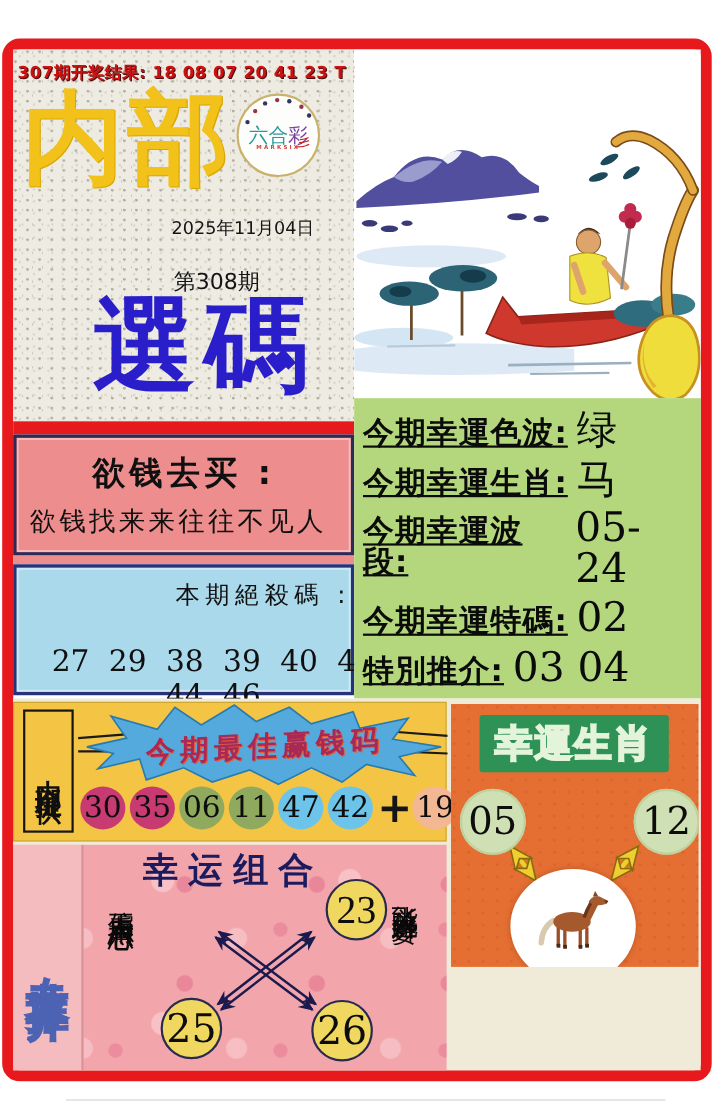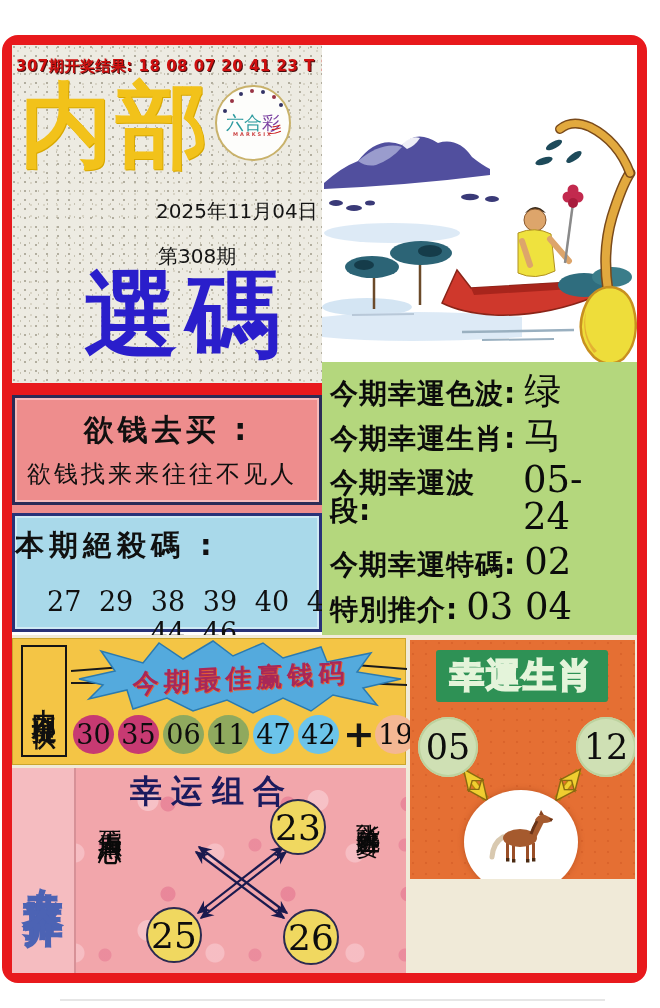--- a/index.html
+++ b/index.html
@@ -39,21 +39,21 @@
   .logo-text{
     position:absolute;left:0;top:24px;width:72px;text-align:center;
     font-size:18px;font-weight:normal;color:#2b9a9e;letter-spacing:0px;
   }
   .logo-text .c3{color:#7a3fa0;}
   .logo-bolt{position:absolute;left:52px;top:34px;font-size:13px;color:#cc2222;transform:rotate(18deg);}
   .logo-sub{
     position:absolute;left:0;top:44px;width:72px;text-align:center;
     font-size:5px;color:#cc4444;letter-spacing:2px;font-weight:bold;
   }
-  .m-date{position:absolute;left:144px;top:153px;font-size:20px;color:#141414;}
+  .m-date{position:absolute;left:144px;top:153px;font-size:16px;color:#141414;}
   .m-issue{position:absolute;left:146px;top:198px;font-size:20px;color:#141414;}
   .xuanma{
     position:absolute;left:72px;top:222px;font-size:94px;line-height:1;
     font-weight:bold;color:#2a1ecb;letter-spacing:8px;
     font-family:"DejaVu Serif",serif;
   }
   
   .div-red{position:absolute;left:0;top:338px;width:310px;height:12px;background:#e8191c;}
   .div-salmon{position:absolute;left:0;top:460px;width:310px;height:8px;background:#ee8d8d;}
   
@@ -68,36 +68,36 @@
   .wish-line{
     position:absolute;left:12px;top:60px;font-size:24px;color:#101010;letter-spacing:3px;
     font-family:"DejaVu Serif",serif;
   }
   
   .cyan{
     position:absolute;left:0;top:468px;width:310px;height:119px;box-sizing:border-box;
     background:#a9d9ea;border:3px solid #283278;box-shadow:inset 0 0 0 2px #cfeaf4;
   }
   .kill-title{
-    position:absolute;left:0;top:10px;width:100%;text-align:left;
-    font-size:29px;font-weight:bold;color:#101010;letter-spacing:5px;
+    position:absolute;left:0;top:10px;width:100%;text-align:right;
+    font-size:22px;font-weight:normal;color:#101010;letter-spacing:5px;
   }
   .kill-nums{
     position:absolute;left:0;top:70px;width:100%;text-align:center;
     font-size:27px;color:#101010;word-spacing:9px;font-family:"DejaVu Serif",serif;padding-left:27px;
   }
   
   .painting{position:absolute;left:310px;top:0;width:315px;height:317px;background:#ffffff;}
   
   .green-box{
     position:absolute;left:310px;top:317px;width:315px;height:273px;box-sizing:border-box;
     background:#b4d77d;padding:6px 8px;display:flex;flex-direction:column;justify-content:space-around;
   }
   .info-row{display:flex;align-items:baseline;line-height:1;}
-  .info-label{font-size:28px;font-weight:bold;color:#0b0b0b;letter-spacing:1px;}
+  .info-label{font-size:28px;font-weight:bold;color:#0b0b0b;letter-spacing:1px;text-decoration:underline;}
   .info-value{font-size:37px;color:#0b0b0b;margin-left:8px;font-family:"DejaVu Serif",serif;}
   
   .lower{position:absolute;left:0;top:590px;width:625px;height:338px;background:#f0ead8;}
   
   .ybox{
     position:absolute;left:0;top:3px;width:394px;height:127px;box-sizing:border-box;
     background:#f4c545;border:1px solid #caa52d;
   }
   .nbtg{
     position:absolute;left:8px;top:6px;width:46px;height:112px;box-sizing:border-box;
@@ -363,21 +363,21 @@
         <defs>
           <marker id="arr" viewBox="0 0 10 10" refX="8" refY="5" markerWidth="7" markerHeight="7" orient="auto-start-reverse">
             <path d="M0,1 L9,5 L0,9 L3,5 Z" fill="#1a1a4e"></path>
           </marker>
         </defs>
         <line x1="184" y1="84" x2="272" y2="150" stroke="#1a1a4e" stroke-width="2.2" marker-start="url(#arr)" marker-end="url(#arr)"></line>
         <line x1="187" y1="79" x2="275" y2="145" stroke="#1a1a4e" stroke-width="2.2" marker-start="url(#arr)" marker-end="url(#arr)"></line>
         <line x1="189" y1="150" x2="274" y2="84" stroke="#1a1a4e" stroke-width="2.2" marker-start="url(#arr)" marker-end="url(#arr)"></line>
         <line x1="186" y1="145" x2="271" y2="79" stroke="#1a1a4e" stroke-width="2.2" marker-start="url(#arr)" marker-end="url(#arr)"></line>
       </svg>
-      <div class="combo-circle" style="left:258px;top:31px;">23</div>
+      <div class="combo-circle" style="left:284px;top:31px;font-family:Liberation Serif, serif;">23</div>
       <div class="combo-circle" style="left:134px;top:139px;">25</div>
       <div class="combo-circle" style="left:271px;top:141px;">26</div>
     </div>
 
     <div class="obox">
       <svg class="conn-svg" viewBox="0 0 225 333">
         <defs>
           <marker id="yarr" viewBox="0 0 10 10" refX="8" refY="5" markerWidth="6" markerHeight="6" orient="auto-start-reverse">
             <path d="M0,1 L9,5 L0,9 L3,5 Z" fill="#f0ce30" stroke="#8a6a10" stroke-width="0.6"></path>
           </marker>

